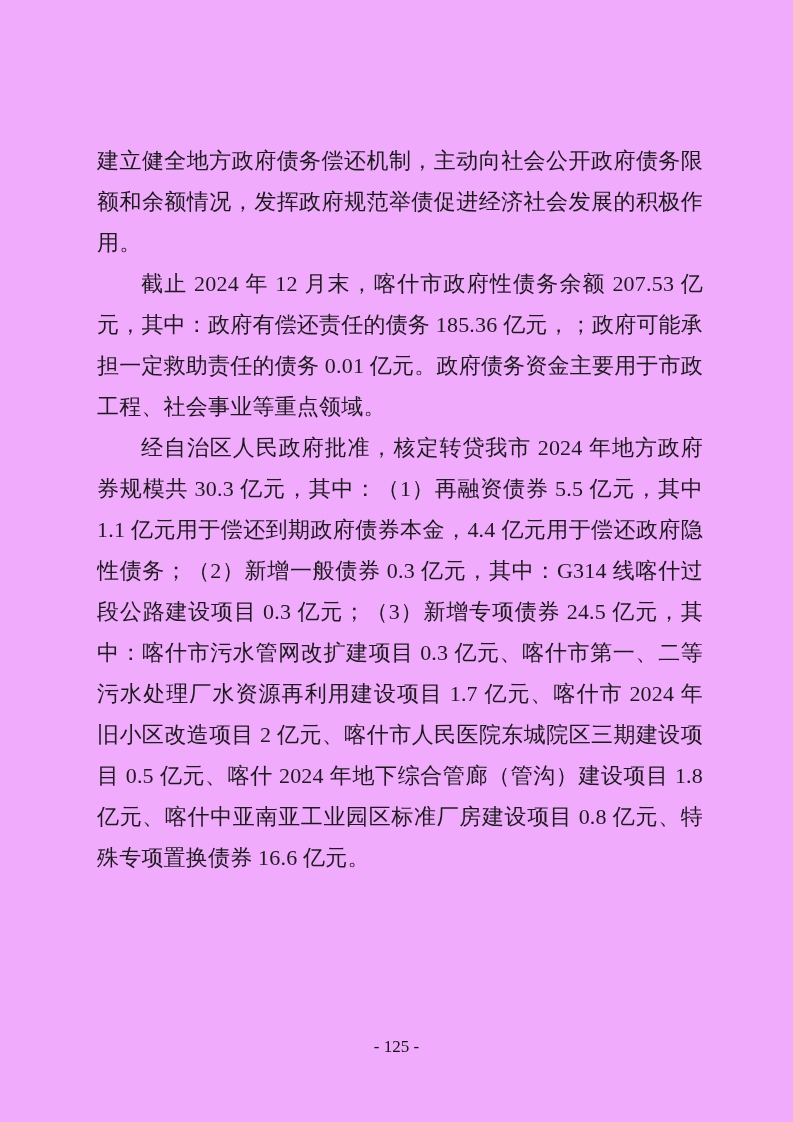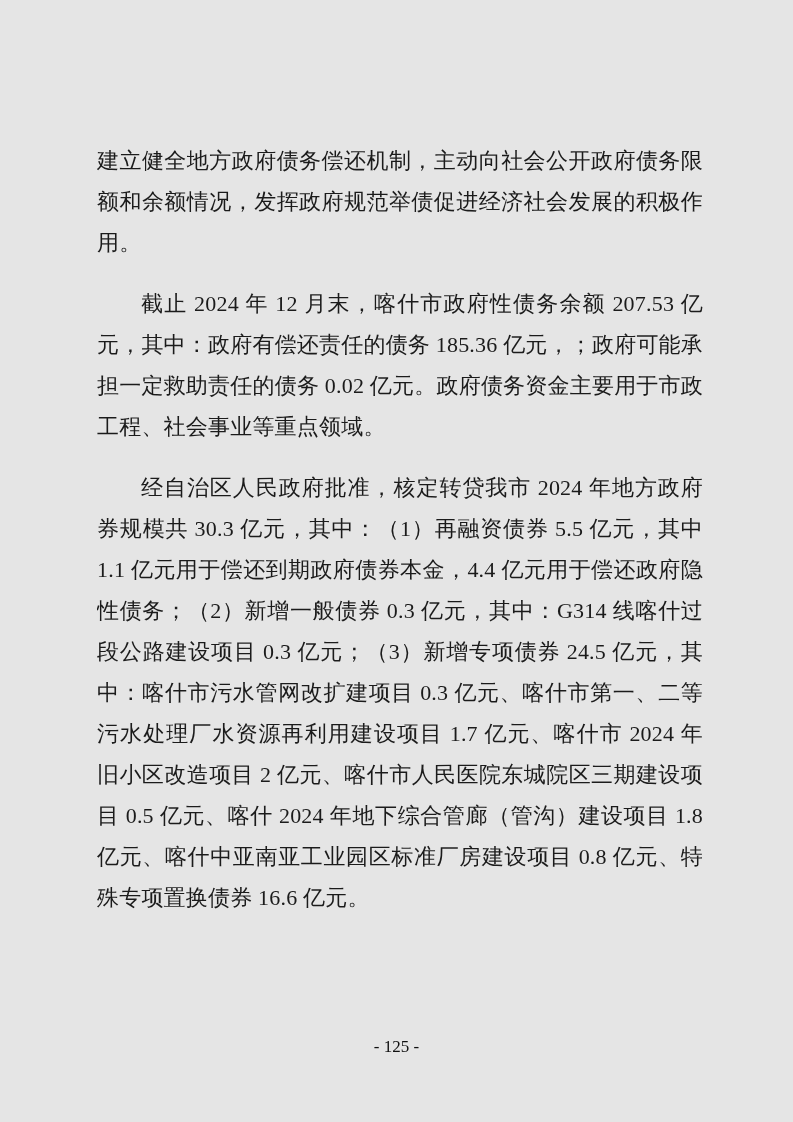--- a/index.html
+++ b/index.html
@@ -4,21 +4,21 @@
 <style>
   html, body {
     margin: 0;
     padding: 0;
     background: #ffffff;
   }
   .page {
     position: relative;
     width: 793px;
     height: 1122px;
-    background: #e5e5e5;
+    background: #f0abfc;
     color: #1b1b1b;
     font-family: "Liberation Serif", "DejaVu Serif", serif;
     overflow: hidden;
   }
   .content {
     position: absolute;
     top: 140px;
     left: 97px;
     width: 606px;
   }
@@ -26,21 +26,21 @@
   .line {
     font-size: 22px;
     line-height: 41px;
     height: 41px;
     white-space: normal;
     text-align: justify;
     text-align-last: justify;
     letter-spacing: 0.2px;
     overflow: hidden;
   }
-  .line.indent { text-indent: 2em; margin-top: 20px; }
+  .line.indent { text-indent: 2em; }
   .line.para-end {
     text-align: left;
     text-align-last: left;
   }
   .footer {
     position: absolute;
     top: 1036px;
     left: 0;
     width: 793px;
     text-align: center;
@@ -57,21 +57,21 @@
 
     <div class="para">
       <div class="line">建立健全地方政府债务偿还机制，主动向社会公开政府债务限</div>
       <div class="line">额和余额情况，发挥政府规范举债促进经济社会发展的积极作</div>
       <div class="line para-end">用。</div>
     </div>
 
     <div class="para">
       <div class="line indent">截止 2024 年 12 月末，喀什市政府性债务余额 207.53 亿</div>
       <div class="line">元，其中：政府有偿还责任的债务 185.36 亿元，；政府可能承</div>
-      <div class="line">担一定救助责任的债务 0.02 亿元。政府债务资金主要用于市政</div>
+      <div class="line">担一定救助责任的债务 0.01 亿元。政府债务资金主要用于市政</div>
       <div class="line para-end">工程、社会事业等重点领域。</div>
     </div>
 
     <div class="para">
       <div class="line indent">经自治区人民政府批准，核定转贷我市 2024 年地方政府债</div>
       <div class="line">券规模共 30.3 亿元，其中：（1）再融资债券 5.5 亿元，其中</div>
       <div class="line">1.1 亿元用于偿还到期政府债券本金，4.4 亿元用于偿还政府隐</div>
       <div class="line">性债务；（2）新增一般债券 0.3 亿元，其中：G314 线喀什过境</div>
       <div class="line">段公路建设项目 0.3 亿元；（3）新增专项债券 24.5 亿元，其</div>
       <div class="line">中：喀什市污水管网改扩建项目 0.3 亿元、喀什市第一、二等</div>

